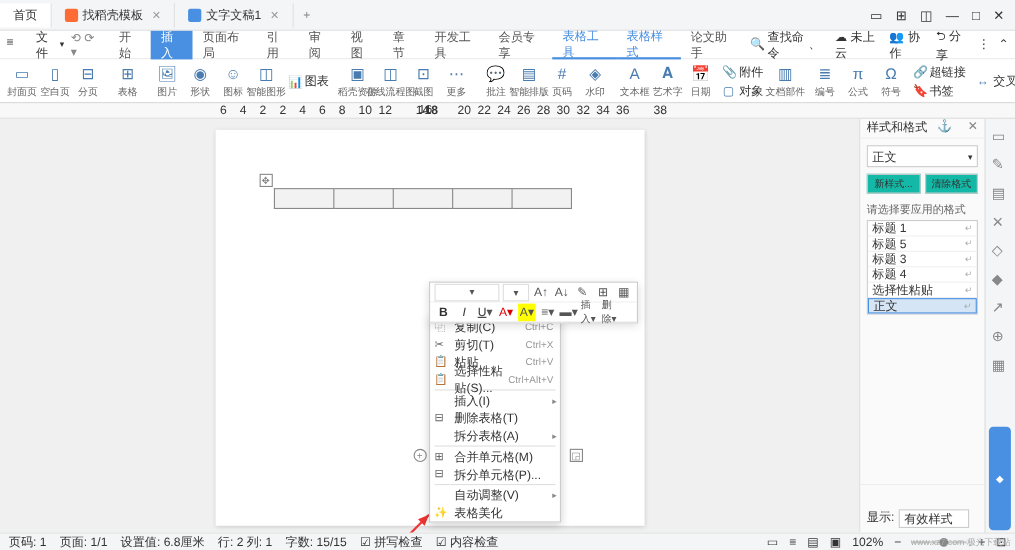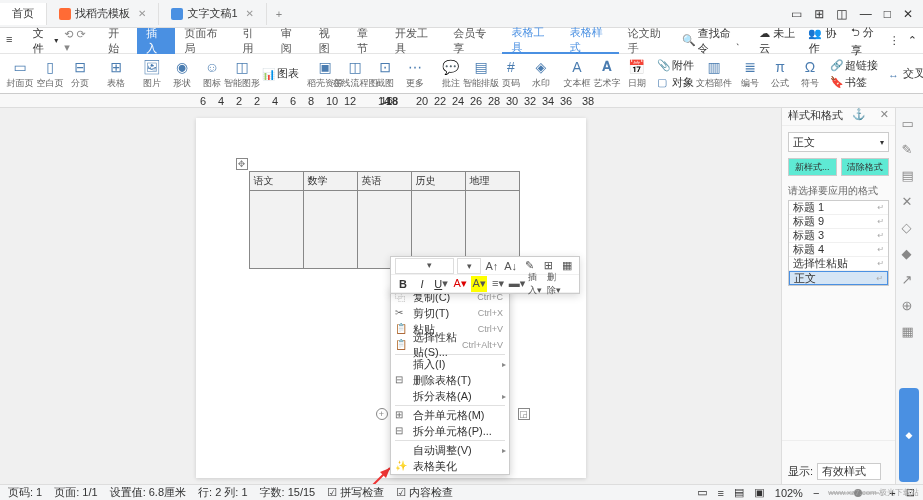--- a/index.html
+++ b/index.html
@@ -48,28 +48,28 @@
 .cm-sub{position:absolute;right:3px;font-size:8px;color:#888}
 .cm-sep{height:1px;background:#e0e0e0;margin:1px 4px}
 .arrow-annot{position:absolute;top:350px;left:330px;width:70px;height:70px;pointer-events:none}
 .side-icons{width:28px;background:#f4f5f6;display:flex;flex-direction:column;align-items:center;gap:10px;padding-top:8px;border-left:1px solid #ddd}
 .side-icons .si{width:16px;height:16px;color:#888;font-size:13px}
 .style-panel{width:114px;background:#fafafa;border-left:1px solid #ddd;display:flex;flex-direction:column}
 .sp-head{height:18px;display:flex;align-items:flex-start;padding:0 6px;color:#4a90e2;font-size:10px;border-bottom:1px solid #eee}
 .sp-head .x{margin-left:auto;color:#888}
 .sp-combo{margin:6px;height:20px;border:1px solid #ccc;background:#fff;display:flex;align-items:center;padding:0 4px;font-size:10px}
 .sp-btns{display:flex;gap:4px;margin:0 6px}
-.sp-btn{flex:1;height:18px;border:1px solid #ccc;background:#5eead4;text-align:center;line-height:16px;font-size:9px}
+.sp-btn{flex:1;height:18px;border:1px solid #ccc;background:#14b8a6;text-align:center;line-height:16px;font-size:9px}
 .sp-label{margin:8px 6px 2px;font-size:10px;color:#666}
 .sp-list{border:1px solid #ccc;margin:0 6px;flex:0 0 auto;background:#fff}
 .sp-li{height:14px;padding:0 4px;display:flex;align-items:center;font-size:9px;border-bottom:1px solid #f0f0f0}
 .sp-li.sel{background:#d5e5f5;border:1px solid #4a90e2}
 .sp-li .a{margin-left:auto;color:#aaa;font-size:8px}
 .sp-foot{margin-top:auto;padding:4px 6px;font-size:9px;color:#666;border-top:1px solid #eee}
-.sp-foot-row{display:flex;align-items:center;gap:4px;margin-top:18px}
+.sp-foot-row{display:flex;gap:4px;margin-top:18px}
 .sp-foot-row .lnk{color:#4a90e2;margin-left:auto}
 .statusbar{height:16px;background:#f4f5f6;border-top:1px solid #ddd;display:flex;align-items:center;padding:0 8px;font-size:9px;color:#666;gap:12px}
 .statusbar .sr{margin-left:auto;display:flex;align-items:center;gap:10px}
 .watermark{position:absolute;right:4px;bottom:18px;width:20px;height:94px;background:#4a90e2;border-radius:4px;display:flex;flex-direction:column;align-items:center;justify-content:center;color:#fff;font-size:9px;writing-mode:vertical-rl}
 .footer-brand{position:absolute;right:4px;bottom:2px;font-size:8px;color:#aaa}
 svg{display:block}
 </style>
 </head>
 <body>
 
@@ -281,36 +281,29 @@
     <span style="left: 386px; font-weight: bold;">18</span>
     <span style="left: 416px;">20</span>
     <span style="left: 434px;">22</span>
     <span style="left: 452px;">24</span>
     <span style="left: 470px;">26</span>
     <span style="left: 488px;">28</span>
     <span style="left: 506px;">30</span>
     <span style="left: 524px;">32</span>
     <span style="left: 542px;">34</span>
     <span style="left: 560px;">36</span>
-    <span style="left: 582px;">38</span>
+    <span style="left: 594px;">38</span>
   </div>
 
 <div class="workspace">
   <div class="canvas-area">
     <div class="page">
       <div class="handle" style="top:40px;left:40px">✥</div>
       <table class="tbl">
         <tbody>
-            <tr>
-          <td>语文</td>
-          <td>数学</td>
-          <td>英语</td>
-          <td>历史</td>
-          <td>地理</td>
-        </tr>
         <tr>
           <td></td>
               <td></td>
               <td></td>
               <td></td>
               <td></td>
         </tr>
       </tbody>
         </table>
       <div class="handle" style="top:290px;left:180px;border-radius:50%">+</div>
@@ -418,21 +411,21 @@
       <div class="sp-btn">新样式...</div>
       <div class="sp-btn">清除格式</div>
     </div>
     <div class="sp-label">请选择要应用的格式</div>
     <div class="sp-list" id="stylelist">
         <div class="sp-li">
           <span>标题 1</span>
           <span class="a">↵</span>
         </div>
         <div class="sp-li">
-          <span>标题 9</span>
+          <span>标题 5</span>
           <span class="a">↵</span>
         </div>
         <div class="sp-li">
           <span>标题 3</span>
           <span class="a">↵</span>
         </div>
         <div class="sp-li">
           <span>标题 4</span>
           <span class="a">↵</span>
         </div>

